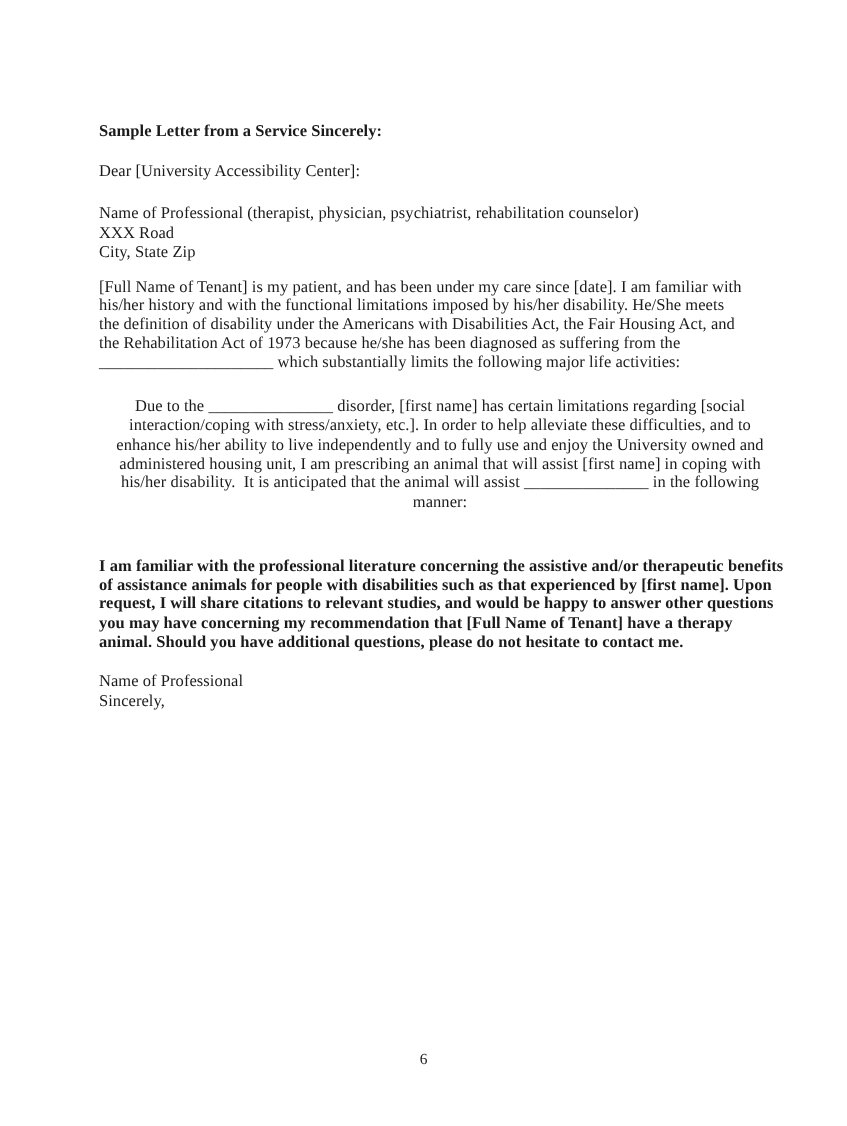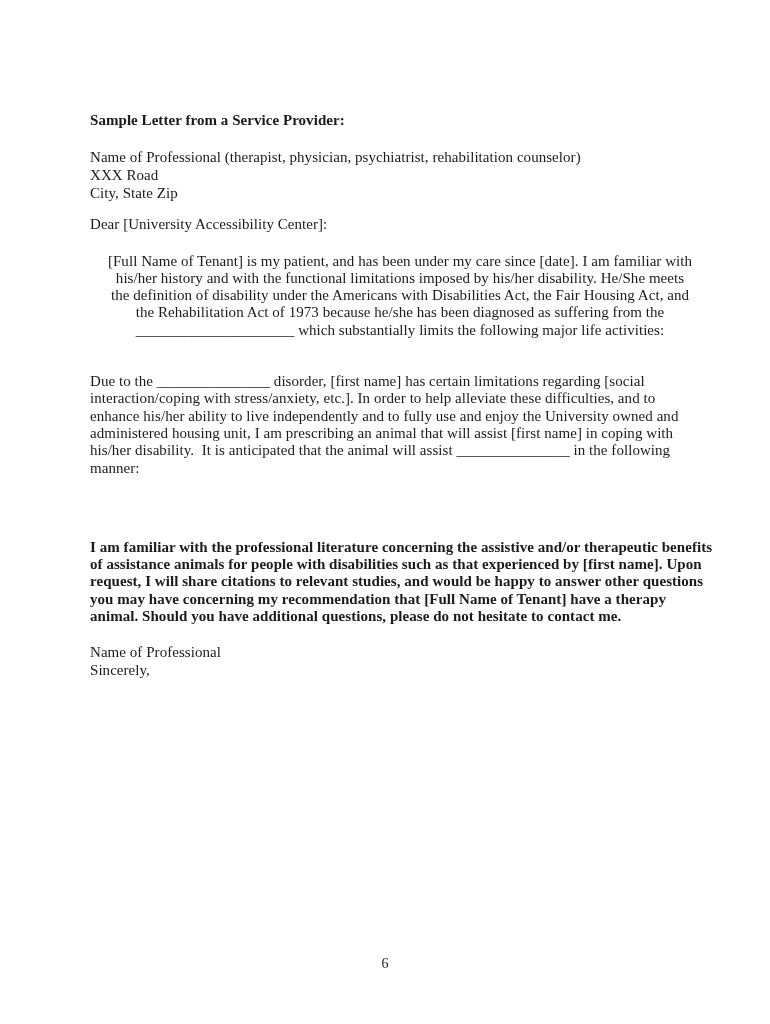--- a/index.html
+++ b/index.html
@@ -37,25 +37,25 @@
     margin-bottom: 56px;
   }
   .address {
     line-height: 18px;
     margin-bottom: 14px;
   }
   .salutation {
     margin-bottom: 19px;
   }
   .para1 {
-    margin-bottom: 34px;
-    text-align: center;
+    margin-bottom: 23px;
   }
   .para2 {
-    margin-bottom: 62px;
+    margin-bottom: 41px;
+    text-align: center;
   }
   .para3 {
     margin-bottom: 19px;
     font-weight: bold;
   }
   .closing {
     margin-bottom: 56px;
   }
   .signature {
     margin-bottom: 0;
@@ -70,28 +70,28 @@
     line-height: 16px;
     color: #1b1b1b;
   }
 </style>
 </head>
 <body>
 
 <div class="page">
   <div class="content">
 
-    <div class="block title">Sample Letter from a Service Provider:</div>
+    <div class="block title">Sample Letter from a Service Sincerely:</div>
 
+
+    <div class="block salutation">Dear [University Accessibility Center]:</div>
 
     <div class="block address">Name of Professional (therapist, physician, psychiatrist, rehabilitation counselor)
 XXX Road
 City, State Zip</div>
-
-    <div class="block salutation">Dear [University Accessibility Center]:</div>
 
     <div class="block para1">[Full Name of Tenant] is my patient, and has been under my care since [date]. I am familiar with
 his/her history and with the functional limitations imposed by his/her disability. He/She meets
 the definition of disability under the Americans with Disabilities Act, the Fair Housing Act, and
 the Rehabilitation Act of 1973 because he/she has been diagnosed as suffering from the
 _____________________ which substantially limits the following major life activities:</div>
 
     <div class="block para2">Due to the _______________ disorder, [first name] has certain limitations regarding [social
 interaction/coping with stress/anxiety, etc.]. In order to help alleviate these difficulties, and to
 enhance his/her ability to live independently and to fully use and enjoy the University owned and

